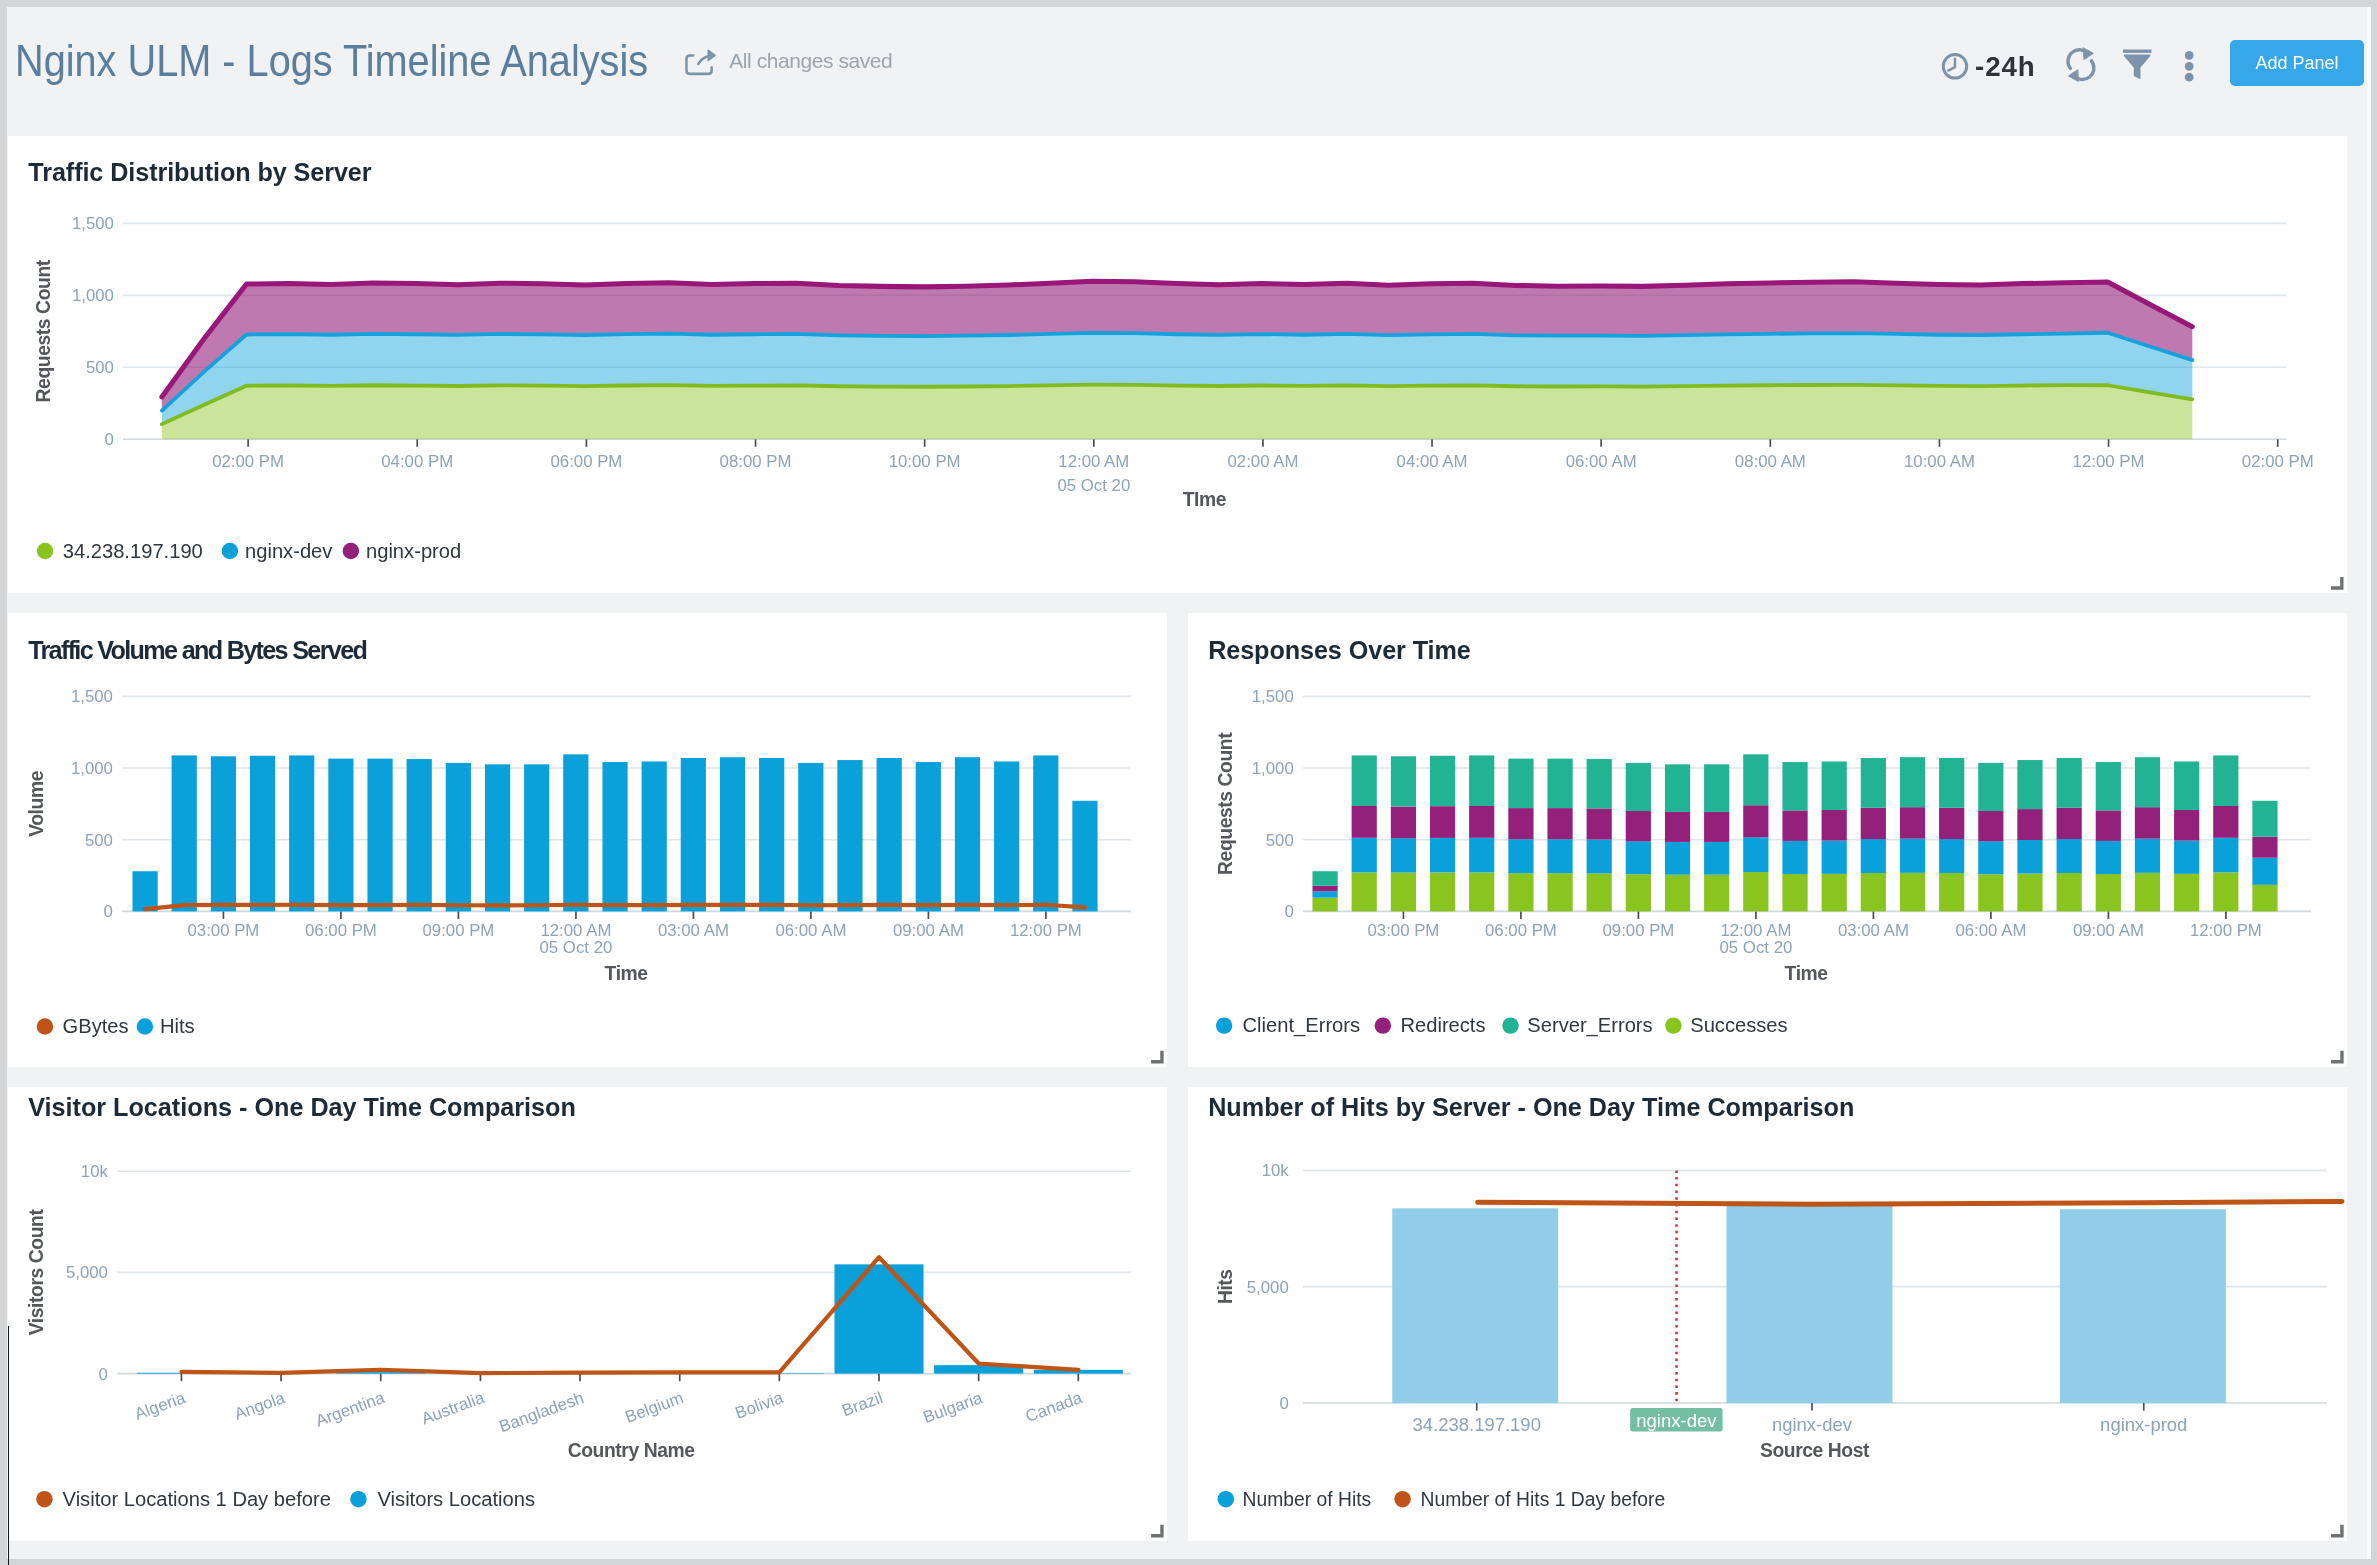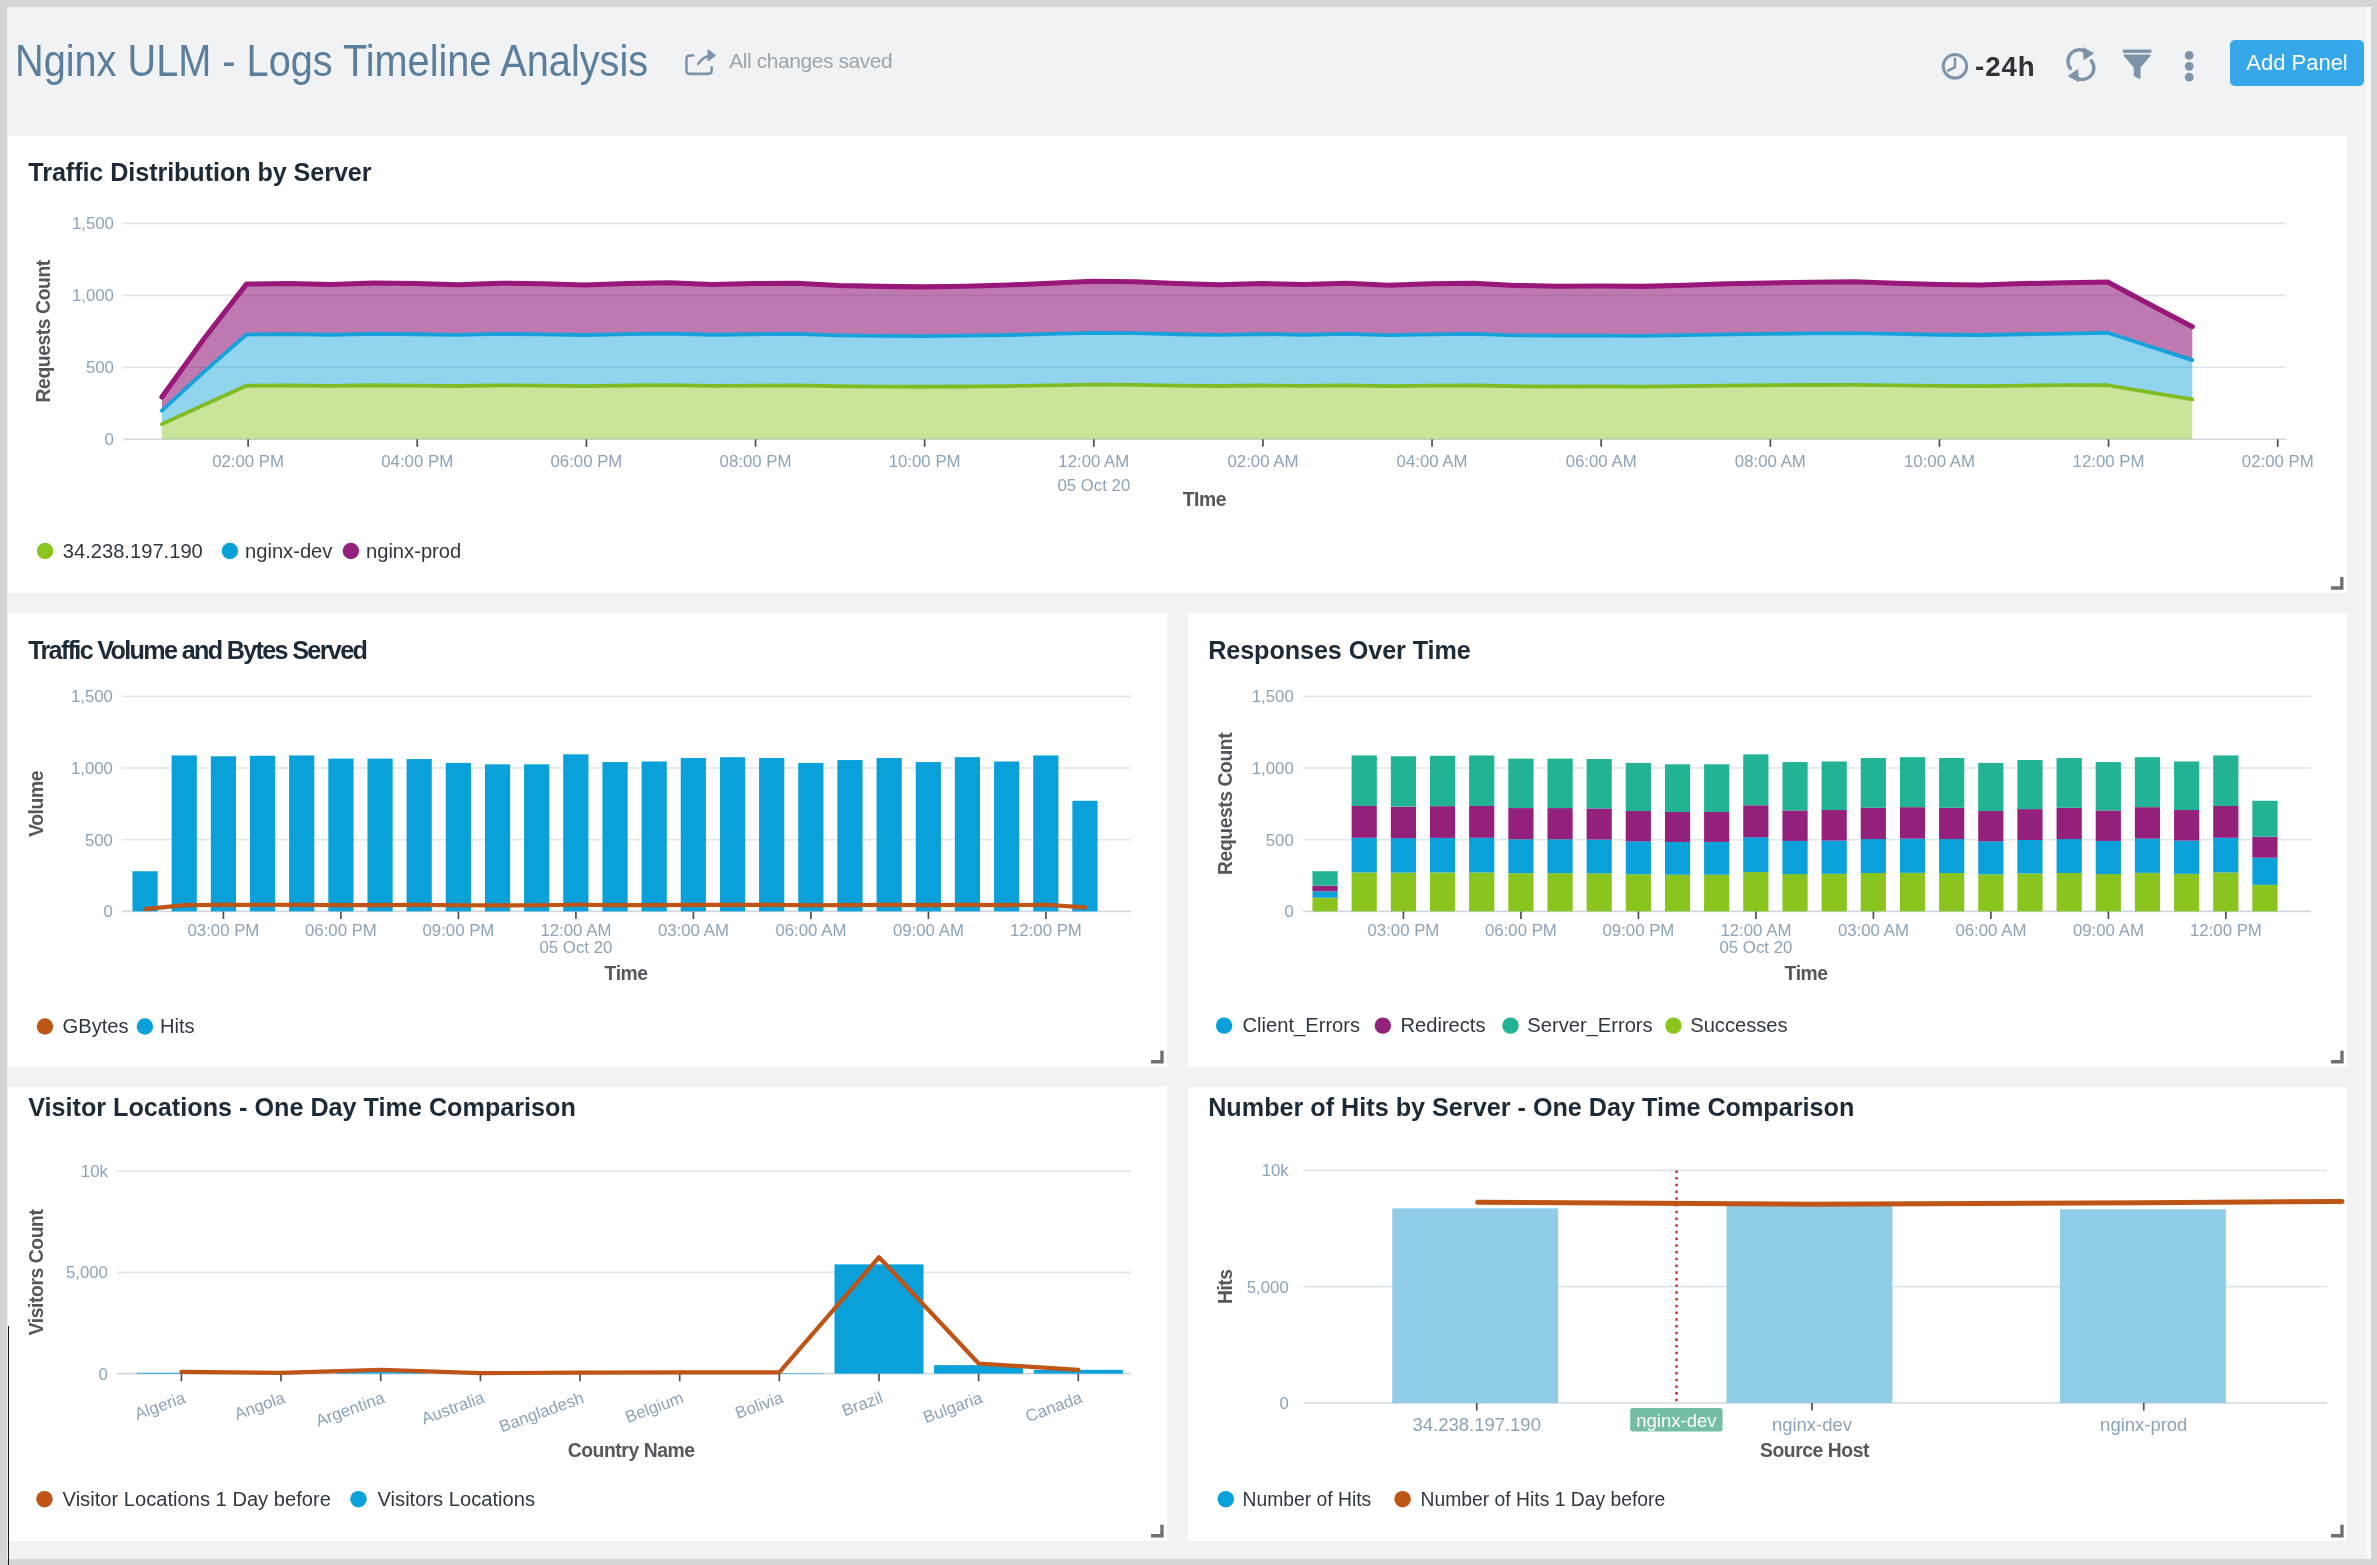--- a/index.html
+++ b/index.html
@@ -6,21 +6,21 @@
 <body>
 <div class="abs" style="left:6.7px;top:6.7px;width:2364px;height:1552px;background:#f0f2f4"></div>
 <div class="abs" style="left:2367px;top:6.7px;width:4.2px;height:1552px;background:#fbfbfc"></div>
 <div class="abs" style="left:8.4px;top:136px;width:2339px;height:457px;background:#fff"></div>
 <div class="abs" style="left:8.4px;top:613px;width:1159px;height:454px;background:#fff"></div>
 <div class="abs" style="left:1188px;top:613px;width:1159px;height:454px;background:#fff"></div>
 <div class="abs" style="left:8.4px;top:1087px;width:1159px;height:454px;background:#fff"></div>
 <div class="abs" style="left:1188px;top:1087px;width:1159px;height:454px;background:#fff"></div>
 <div class="abs" style="left:7.6px;top:1326px;width:1.7px;height:240px;background:#15181b"></div>
 <div class="abs" style="left:15px;top:36px;font-size:44px;color:#5b7e9d;transform:scaleX(0.902);transform-origin:left top;white-space:nowrap;letter-spacing:0px">Nginx ULM - Logs Timeline Analysis</div>
-<div class="abs" style="left:2230px;top:40px;width:134px;height:46px;background:#36a7e9;border-radius:5px;color:#fff;font-size:22px;text-align:center;line-height:46px">Add Panel</div>
+<div class="abs" style="left:2230px;top:40px;width:134px;height:46px;background:#36a7e9;border-radius:5px;color:#fff;font-size:18px;text-align:center;line-height:46px">Add Panel</div>
 <svg style="position:absolute;left:8.4px;top:136px" width="2339" height="457" viewBox="0 0 2784 544">
     <line x1="137.0" y1="104.0" x2="2712.0" y2="104.0" stroke="#dee5eb" stroke-width="2"></line>
     <text x="126.0" y="111.0" font-family="&quot;Liberation Sans&quot;, sans-serif" font-size="20" fill="#8ca3b8" text-anchor="end" font-weight="normal">1,500</text>
     <line x1="137.0" y1="189.7" x2="2712.0" y2="189.7" stroke="#dee5eb" stroke-width="2"></line>
     <text x="126.0" y="196.7" font-family="&quot;Liberation Sans&quot;, sans-serif" font-size="20" fill="#8ca3b8" text-anchor="end" font-weight="normal">1,000</text>
     <line x1="137.0" y1="275.3" x2="2712.0" y2="275.3" stroke="#dee5eb" stroke-width="2"></line>
     <text x="126.0" y="282.3" font-family="&quot;Liberation Sans&quot;, sans-serif" font-size="20" fill="#8ca3b8" text-anchor="end" font-weight="normal">500</text>
     <line x1="137.0" y1="361.0" x2="2712.0" y2="361.0" stroke="#cfd8de" stroke-width="2"></line>
     <text x="126.0" y="368.0" font-family="&quot;Liberation Sans&quot;, sans-serif" font-size="20" fill="#8ca3b8" text-anchor="end" font-weight="normal">0</text>
     <line x1="285.7" y1="361.0" x2="285.7" y2="370.0" stroke="#4a4d50" stroke-width="2"></line>

